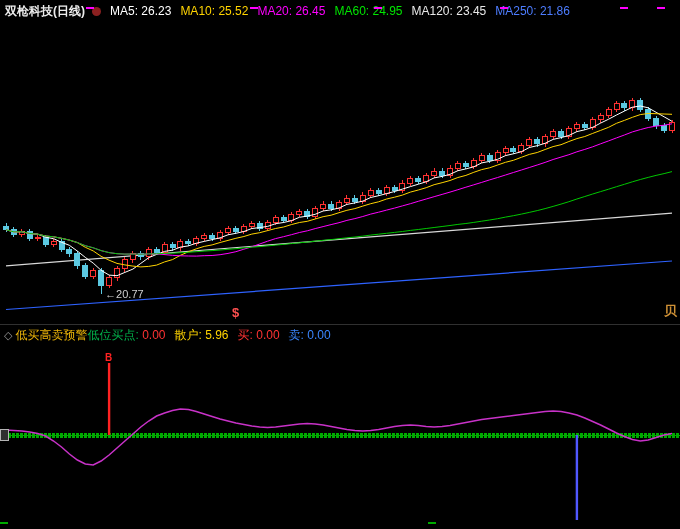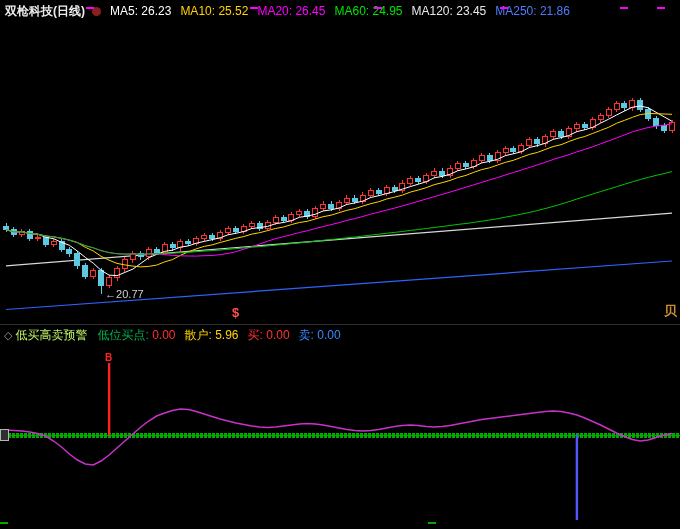--- a/index.html
+++ b/index.html
@@ -21,21 +21,21 @@
   #main-chart { position:absolute; top:22px; left:0; }
   .chart-icon { position:absolute; font-size:13px; font-weight:bold; }
   .chart-icon.dollar { top:305px; left:232px; color:#ff5050; }
   .chart-icon.shell  { top:302px; left:664px; color:#cf9136; width:16px; overflow:hidden; }
   .sub-header {
     position:absolute; top:324px; left:0; width:680px; height:22px;
     border-top:1px solid #303030; display:flex; align-items:center;
     padding-left:4px; font-size:12px; white-space:nowrap;
   }
   .diamond { color:#9a9a9a; margin-right:3px; font-size:11px; }
-  .sub-title { color:#bef264; margin-right:10px; }
+  .sub-title { color:#eab308; margin-right:0; }
   .sub-field { margin-right:9px;text-decoration:underline; }
   #sub-chart { position:absolute; top:346px; left:0; }
   .zero-tag {
     position:absolute; top:429px; left:0; width:9px; height:12px;
     background:#2f2f2f; border:1px solid #b5b5b5;
   }
 </style>
 </head>
 <body>
 

